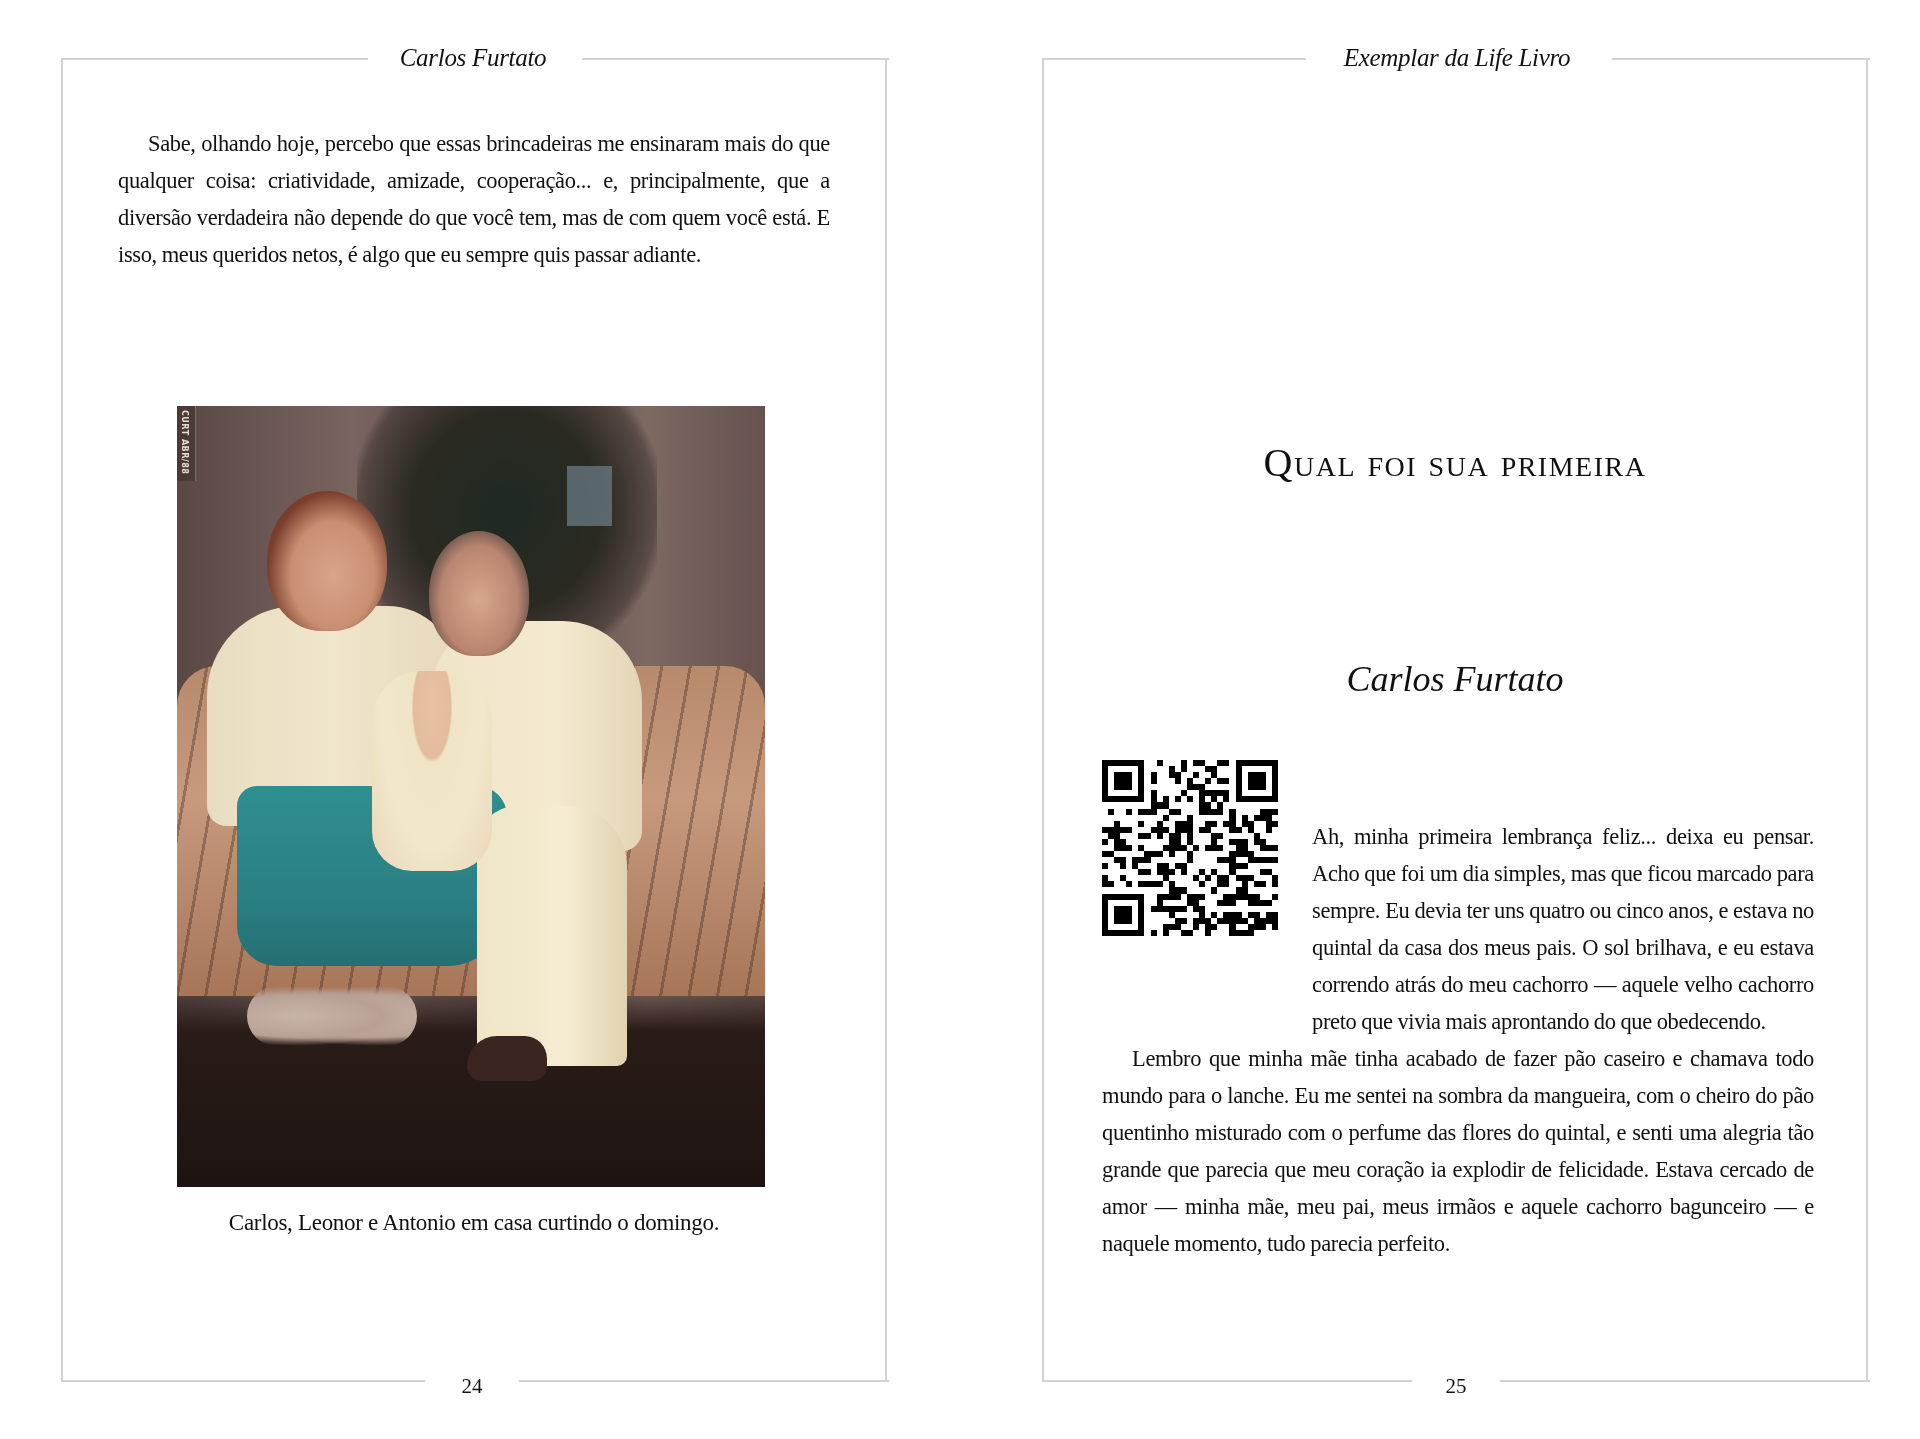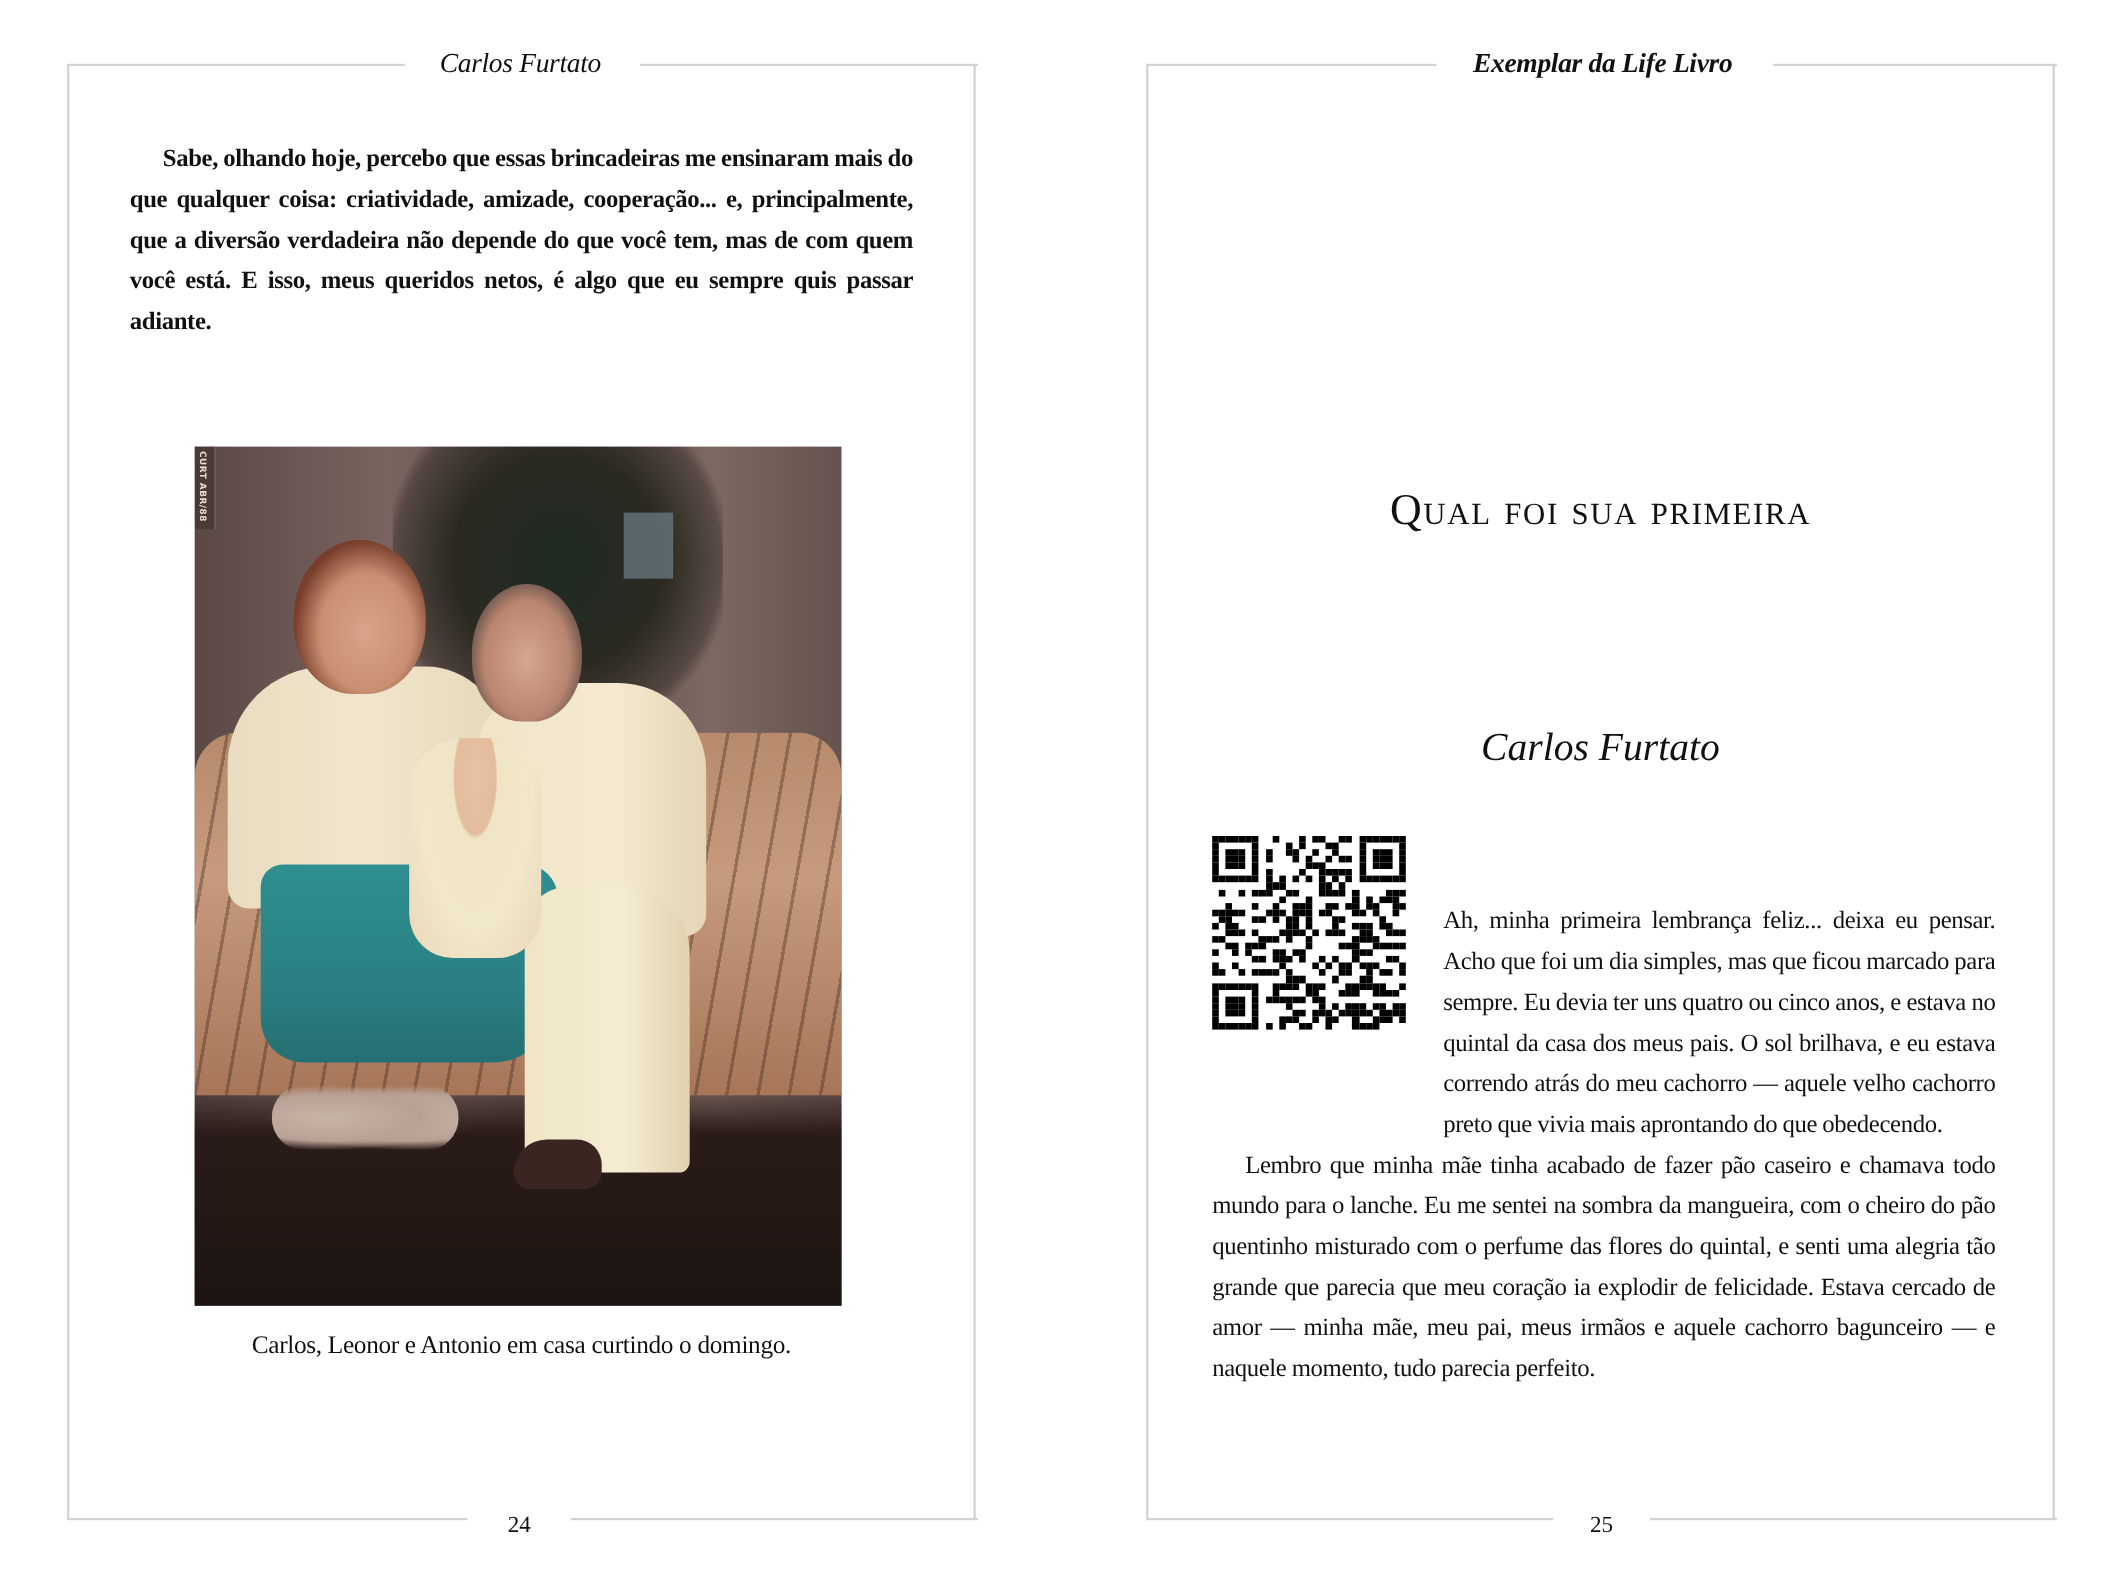--- a/index.html
+++ b/index.html
@@ -127,21 +127,21 @@
     .right-body .qr-float { float: left; width: 176px; height: 220px; margin-right: 34px; }
   </style>
 </head>
 <body>
 
 <div class="page left">
   <div class="hline" style="left:-2px; top:-1px; width:307px;"></div>
   <div class="hline" style="left:519px; top:-1px; width:307px;"></div>
   <div class="running-head" style="left:410px;">Carlos Furtato</div>
 
-  <div class="body-text" style="left:55px; top:66px; width:712px;font-weight:bold;">
+  <div class="body-text" style="left:55px; top:66px; width:712px;">
     <p>Sabe, olhando hoje, percebo que essas brincadeiras me ensinaram mais do que qualquer coisa: criatividade, amizade, cooperação... e, principalmente, que a diversão verdadeira não depende do que você tem, mas de com quem você está. E isso, meus queridos netos, é algo que eu sempre quis passar adiante.</p>
   </div>
 
   <div class="photo">
     <div class="plant"></div>
     <div class="window"></div>
     <div class="sofa"></div>
     <div class="woman-body"></div>
     <div class="man-body"></div>
     <div class="woman-head"></div>
@@ -159,21 +159,21 @@
   <div class="caption">Carlos, Leonor e Antonio em casa curtindo o domingo.</div>
 
   <div class="hline" style="left:-2px; bottom:-1px; width:364px;"></div>
   <div class="hline" style="left:456px; bottom:-1px; width:370px;"></div>
   <div class="folio" style="left:409px;">24</div>
 </div>
 
 <div class="page right">
   <div class="hline" style="left:-2px; top:-1px; width:264px;"></div>
   <div class="hline" style="left:568px; top:-1px; width:258px;"></div>
-  <div class="running-head" style="left:413px;font-weight:bold;">Exemplar da Life Livro</div>
+  <div class="running-head" style="left:413px;">Exemplar da Life Livro</div>
 
   <div class="chapter-title">
     <div>Qual foi sua primeira</div>
   </div>
   <div class="chapter-author">Carlos Furtato</div>
 
   <div class="body-text right-body" style="top:759px;">
     <div class="qr-float"></div>
     <p class="noindent">Ah, minha primeira lembrança feliz... deixa eu pensar. Acho que foi um dia simples, mas que ficou marcado para sempre. Eu devia ter uns quatro ou cinco anos, e estava no quintal da casa dos meus pais. O sol brilhava, e eu estava correndo atrás do meu cachorro — aquele velho cachorro preto que vivia mais aprontando do que obedecendo.</p>
     <p>Lembro que minha mãe tinha acabado de fazer pão caseiro e chamava todo mundo para o lanche. Eu me sentei na sombra da mangueira, com o cheiro do pão quentinho misturado com o perfume das flores do quintal, e senti uma alegria tão grande que parecia que meu coração ia explodir de felicidade. Estava cercado de amor — minha mãe, meu pai, meus irmãos e aquele cachorro bagunceiro — e naquele momento, tudo parecia perfeito.</p>

